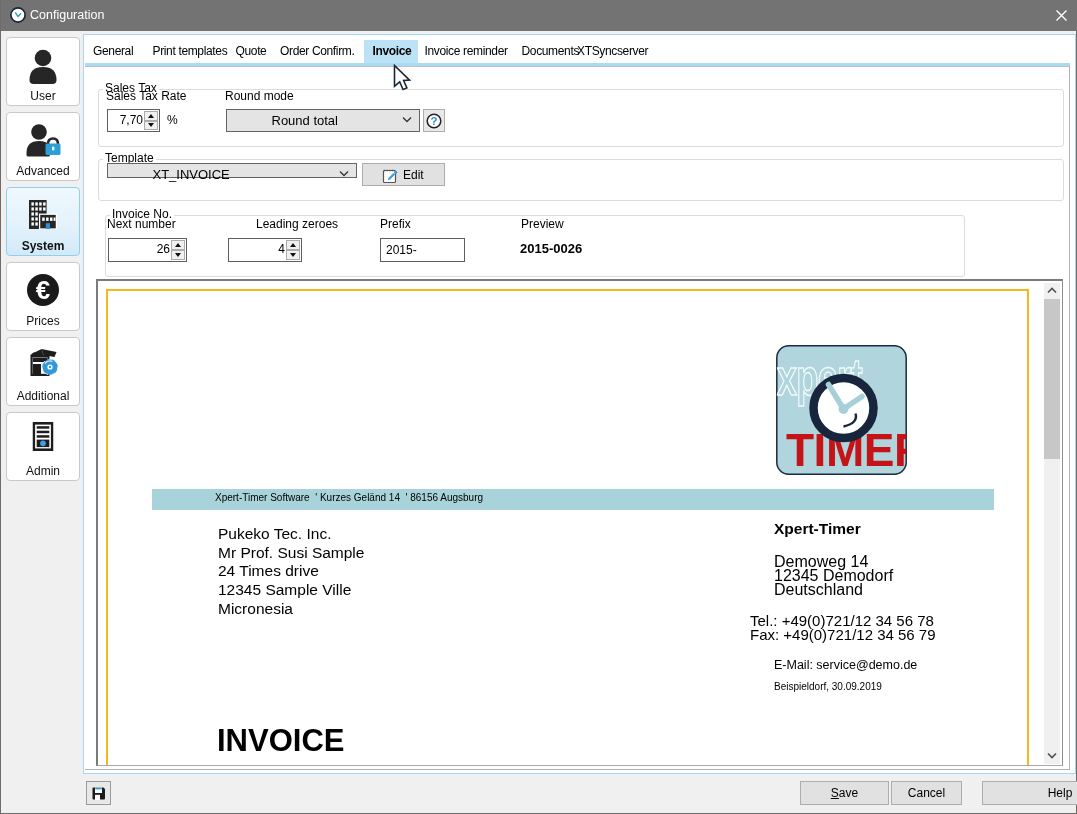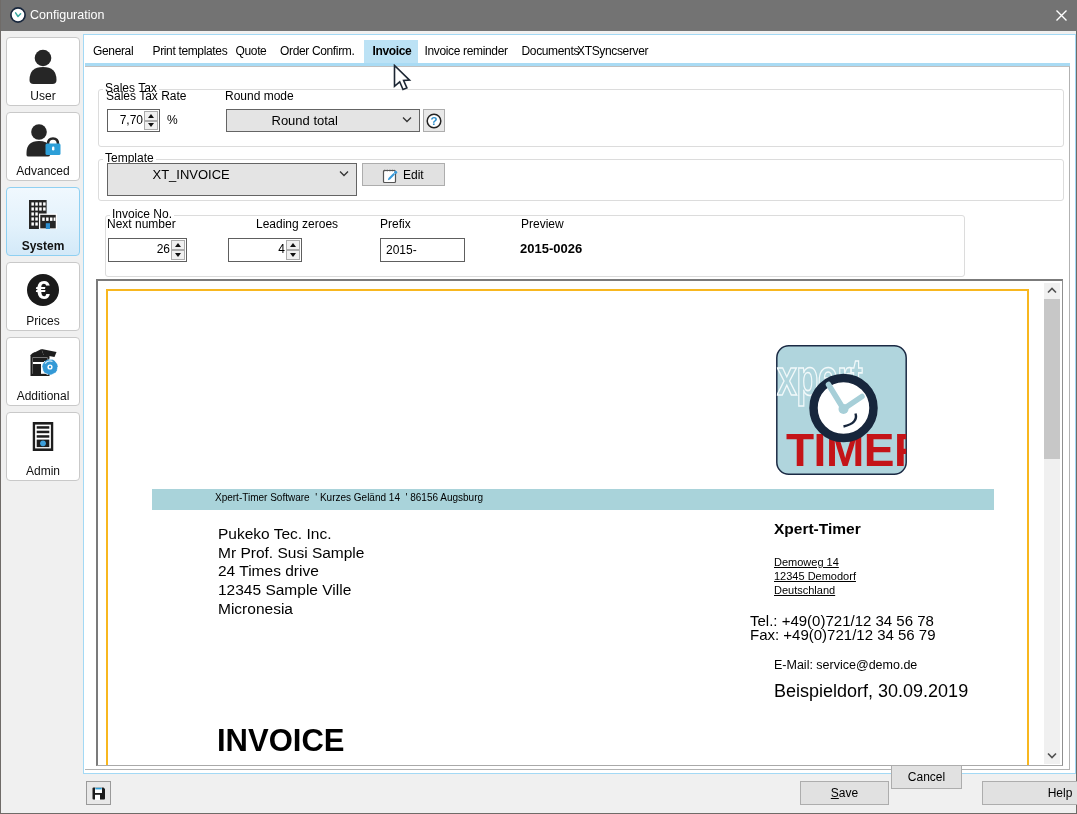--- a/index.html
+++ b/index.html
@@ -186,21 +186,21 @@
   <div class="btn" style="left:422px;top:109px;width:22px;height:23px;background:#e8e8e8;">
     <svg width="16" height="16" viewBox="0 0 16 16" style="margin-top:3px;">
       <circle cx="8" cy="8" r="6.8" fill="#fff" stroke="#222222" stroke-width="1.5"></circle>
       <text x="8" y="12.2" font-size="11.5" font-weight="bold" fill="#2e8fcc" text-anchor="middle" font-family="Liberation Sans">?</text>
     </svg>
   </div>
 
   <div class="fs" style="left:97px;top:151px;width:966px;height:42px;">
       <div class="lg">Template</div>
     </div>
-  <div class="combo" style="left:106px;top:163px;width:250px;height:33px;">
+  <div class="combo" style="left:106px;top:163px;width:250px;height:15px;">
     <div class="ctext">XT_INVOICE</div>
     <svg class="chev" width="10" height="8" viewBox="0 0 10 8">
         <path d="M1 1.5 L5 5.5 L9 1.5" stroke="#333" stroke-width="1.3" fill="none"></path>
       </svg>
   </div>
   <div class="btn" style="left:361px;top:163px;width:83px;height:23px;">
     <svg width="17" height="16" viewBox="0 0 17 16" style="position:absolute;left:19px;top:4px;">
       <rect x="1.5" y="2.5" width="12" height="12" rx="1" fill="#fff" stroke="#555" stroke-width="1.2"></rect>
       <path d="M2 2.5 l11 0" stroke="#555" stroke-width="1.6" stroke-dasharray="1.4 1.2"></path>
       <path d="M11.5 5 L6.5 10 L5.8 12.2 L8 11.5 L13 6.5 z" fill="#3b9ad9"></path>
@@ -264,24 +264,24 @@
         <circle cx="67.5" cy="63" r="30" fill="#fff" stroke="#17263c" stroke-width="8.5"></circle>
         <path d="M67.5 64 L52.5 39.5" stroke="#a7cfd8" stroke-width="5.5" stroke-linecap="round"></path>
         <path d="M67.5 64 L86 51.5" stroke="#a7cfd8" stroke-width="5.5" stroke-linecap="round"></path>
         <circle cx="67.5" cy="64" r="5" fill="#a7cfd8"></circle>
         <path d="M79.5 68.5 q3 9.5 -12 13" stroke="#17263c" stroke-width="2.4" fill="none"></path>
       </g>
     </svg>
 
     <div class="doc" style="left:120px;top:244px;font-size:15.5px;line-height:18.7px;">Pukeko Tec. Inc.<br>Mr Prof. Susi Sample<br>24 Times drive<br>12345 Sample Ville<br>Micronesia</div>
     <div class="doc" style="left:676px;top:239px;font-size:15.5px;font-weight:bold;">Xpert-Timer</div>
-    <div class="doc" style="left:676px;top:274px;font-size:11px;line-height:14.2px;text-decoration:underline;">Demoweg 14<br>12345 Demodorf<br>Deutschland</div>
+    <div class="doc" style="left:676px;top:274px;font-size:16px;line-height:14.2px;">Demoweg 14<br>12345 Demodorf<br>Deutschland</div>
     <div class="doc" style="left:652px;top:333px;font-size:15px;line-height:14.2px;">Tel.: +49(0)721/12 34 56 78<br>Fax: +49(0)721/12 34 56 79</div>
     <div class="doc" style="left:676px;top:377px;font-size:12.5px;">E-Mail: service@demo.de</div>
-    <div class="doc" style="left:676px;top:400px;font-size:18px;">Beispieldorf, 30.09.2019</div>
+    <div class="doc" style="left:676px;top:400px;font-size:10px;">Beispieldorf, 30.09.2019</div>
     <div class="doc" style="left:119px;top:442px;font-size:31px;font-weight:bold;">INVOICE</div>
 
     <div id="scroll">
       <svg style="position:absolute;left:3px;top:4px;" width="10" height="7" viewBox="0 0 10 7">
           <path d="M1 5.5 L5 1.5 L9 5.5" stroke="#505050" stroke-width="1.6" fill="none"></path>
         </svg>
       <div id="thumb"></div>
       <svg style="position:absolute;left:3px;top:469px;" width="10" height="7" viewBox="0 0 10 7">
           <path d="M1 1.5 L5 5.5 L9 1.5" stroke="#505050" stroke-width="1.6" fill="none"></path>
         </svg>
@@ -293,21 +293,21 @@
       <path d="M1.5 2.5 q0 -1 1 -1 l10 0 l1.5 1.5 l0 9.5 q0 1 -1 1 l-10.5 0 q-1 0 -1 -1 z" fill="#1c1c1c"></path>
       <rect x="4" y="1.5" width="7" height="5.5" fill="#fff"></rect>
       <rect x="4.3" y="1.8" width="6.4" height="1.6" fill="#2d9fd8"></rect>
       <rect x="4" y="8.8" width="5" height="5.2" fill="#fff"></rect>
       <rect x="9.8" y="10.2" width="2.1" height="2.4" fill="#1c1c1c"></rect>
     </svg>
   </div>
   <div class="btn" style="left:799px;top:781px;width:89px;height:24px;">
       <div style="margin-top:4px;"><span style="text-decoration:underline;">S</span>ave</div>
     </div>
-  <div class="btn" style="left:890px;top:765px;width:71px;height:24px;">
+  <div class="btn" style="left:890px;top:781px;width:71px;height:24px;">
       <div style="margin-top:4px;">Cancel</div>
     </div>
   <div class="btn" style="left:981px;top:781px;width:112px;height:24px;padding-left:44px;">
       <div style="margin-top:4px;">Help</div>
     </div>
 
   <svg style="position:absolute;left:392px;top:63.5px;" width="20" height="27" viewBox="0 0 20 27">
     <path d="M1.5 1.5 L1.5 22.3 L6.7 17.8 L10 25.5 L13.9 23.9 L10.6 16.5 L16.5 16.1 Z" fill="#fff" stroke="#1c2633" stroke-width="1.6" stroke-linejoin="miter"></path>
   </svg>
 </div>

